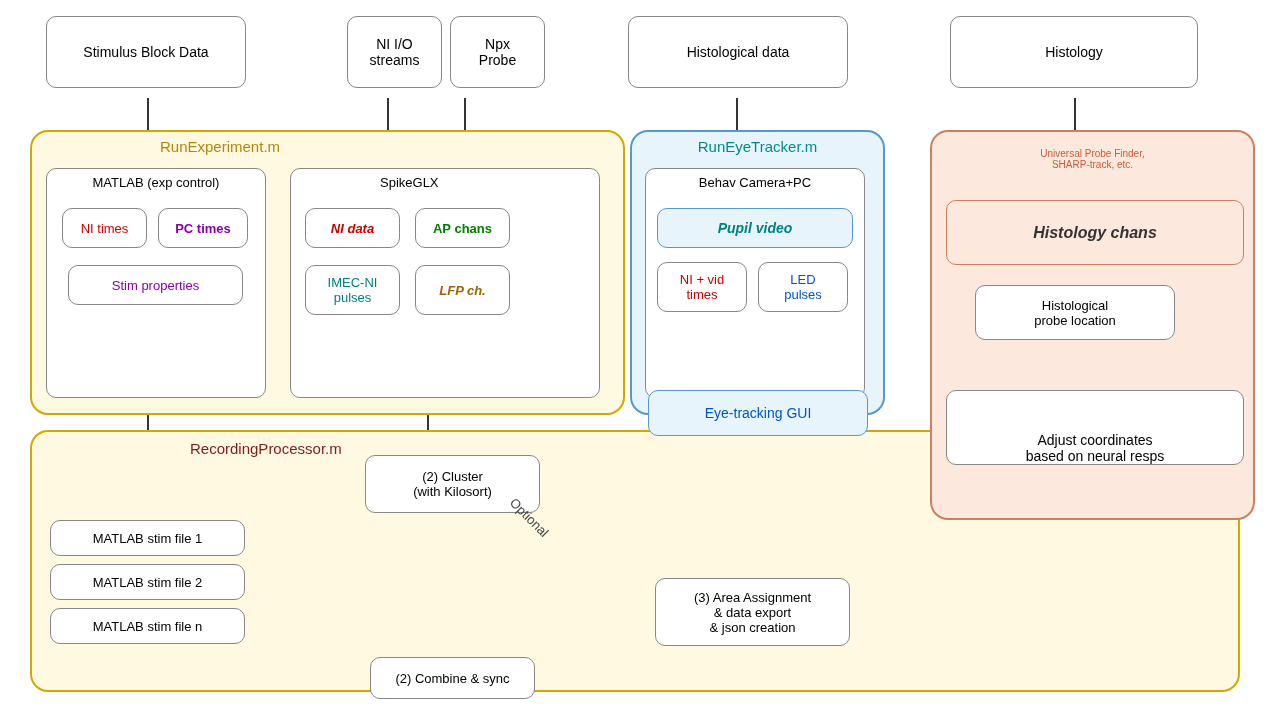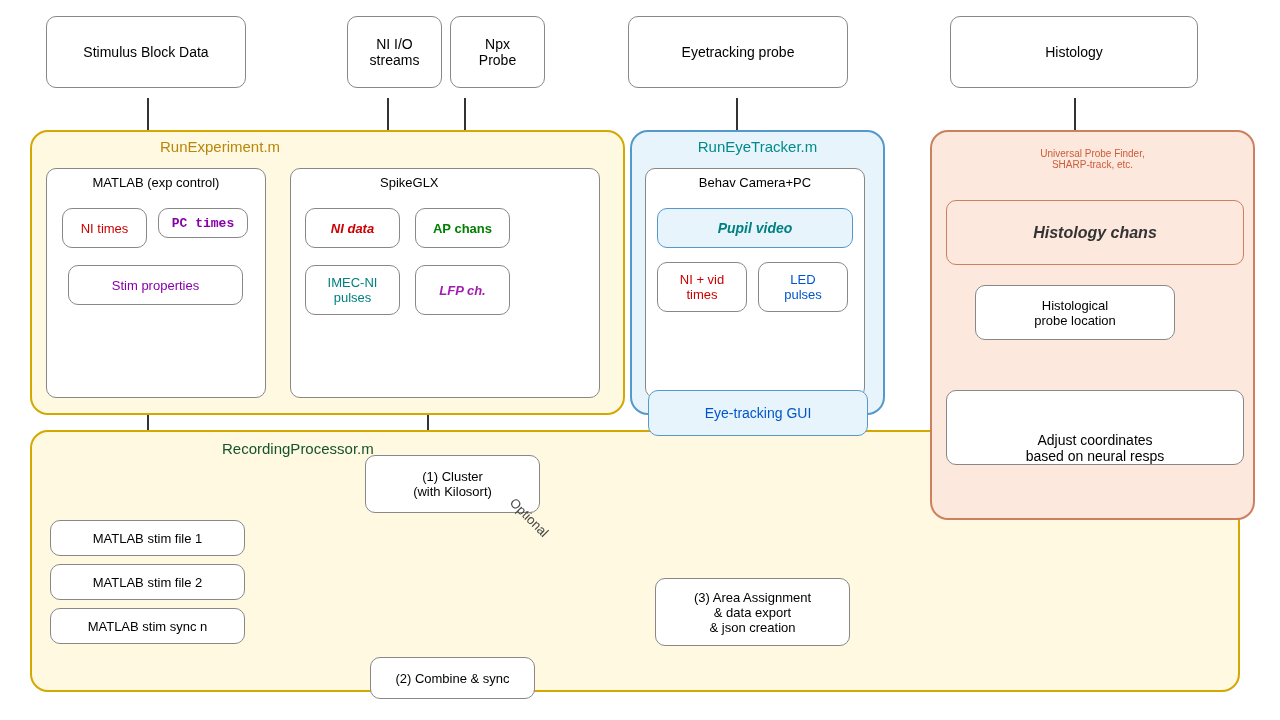--- a/index.html
+++ b/index.html
@@ -112,40 +112,40 @@
     <span style="white-space:pre-line;">NI I/O
 streams</span>
   </div>
 
   <div class="input-box" style="left:450px; top:16px; width:95px; height:72px;">
     <span style="white-space:pre-line;">Npx
 Probe</span>
   </div>
 
   <div class="input-box" style="left:628px; top:16px; width:220px; height:72px;">
-    <span>Eyetracking probe</span>
+    <span>Histological data</span>
   </div>
 
   <div class="input-box" style="left:950px; top:16px; width:248px; height:72px;">
     <span>Histology</span>
   </div>
 
   <div class="panel" style="left:30px; top:130px; width:595px; height:285px; background:#fef9e0; border:2px solid #d4a800;">
   </div>
   <div style="position:absolute; left:160px; top:138px; font-size:15px; color:#b8860b; font-weight:normal;">RunExperiment.m</div>
 
   <div class="box" style="left:46px; top:168px; width:220px; height:230px;">
   </div>
   <div style="position:absolute; left:58px; top:175px; font-size:13px; text-align:center; width:196px;">MATLAB (exp control)</div>
 
   <div class="box" style="left:62px; top:208px; width:85px; height:40px;">
     <span style="color:#cc0000; font-size:13px;">NI times</span>
   </div>
 
-  <div class="box" style="left:158px; top:208px; width:90px; height:30px;font-family:Liberation Mono, monospace;">
+  <div class="box" style="left:158px; top:208px; width:90px; height:40px;">
     <span style="color:#8800aa; font-weight:bold; font-size:13px;">PC times</span>
   </div>
 
   <div class="box" style="left:68px; top:265px; width:175px; height:40px;">
     <span style="color:#8800aa; font-size:13px;">Stim properties</span>
   </div>
 
   <div class="box" style="left:290px; top:168px; width:310px; height:230px;">
   </div>
   <div style="position:absolute; left:380px; top:175px; font-size:13px; text-align:center;">SpikeGLX</div>
@@ -157,39 +157,39 @@
   <div class="box" style="left:415px; top:208px; width:95px; height:40px;">
     <span style="color:#008000; font-weight:bold; font-size:13px;">AP chans</span>
   </div>
 
   <div class="box" style="left:305px; top:265px; width:95px; height:50px;">
     <span style="color:#008080; font-size:13px; text-align:center; white-space:pre-line;">IMEC-NI
 pulses</span>
   </div>
 
   <div class="box" style="left:415px; top:265px; width:95px; height:50px;">
-    <span style="color:#a21caf; font-weight:bold; font-style:italic; font-size:13px;">LFP ch.</span>
+    <span style="color:#a16207; font-weight:bold; font-style:italic; font-size:13px;">LFP ch.</span>
   </div>
 
   <div class="panel" style="left:30px; top:430px; width:1210px; height:262px; background:#fef9e0; border:2px solid #d4a800;">
   </div>
-  <div style="position:absolute; left:190px; top:440px; font-size:15px; color:#14532d;margin-left:32px;">RecordingProcessor.m</div>
+  <div style="position:absolute; left:190px; top:440px; font-size:15px; color:#7f1d1d;">RecordingProcessor.m</div>
 
   <div class="box" style="left:50px; top:520px; width:195px; height:36px;">
     <span style="font-size:13px;">MATLAB stim file 1</span>
   </div>
   <div class="box" style="left:50px; top:564px; width:195px; height:36px;">
     <span style="font-size:13px;">MATLAB stim file 2</span>
   </div>
   <div class="box" style="left:50px; top:608px; width:195px; height:36px;">
-    <span style="font-size:13px;">MATLAB stim sync n</span>
+    <span style="font-size:13px;">MATLAB stim file n</span>
   </div>
 
   <div class="box" style="left:365px; top:455px; width:175px; height:58px;">
-    <span style="font-size:13px; white-space:pre-line; text-align:center;">(1)  Cluster
+    <span style="font-size:13px; white-space:pre-line; text-align:center;">(2)  Cluster
 (with Kilosort)</span>
   </div>
 
   <div class="box" style="left:370px; top:616px; width:165px; height:42px;margin-top:41px;">
     <span style="font-size:13px;">(2) Combine &amp; sync</span>
   </div>
 
   <div class="box" style="left:655px; top:578px; width:195px; height:68px;">
     <span style="font-size:13px; white-space:pre-line; text-align:center;">(3) Area Assignment
 &amp; data export

